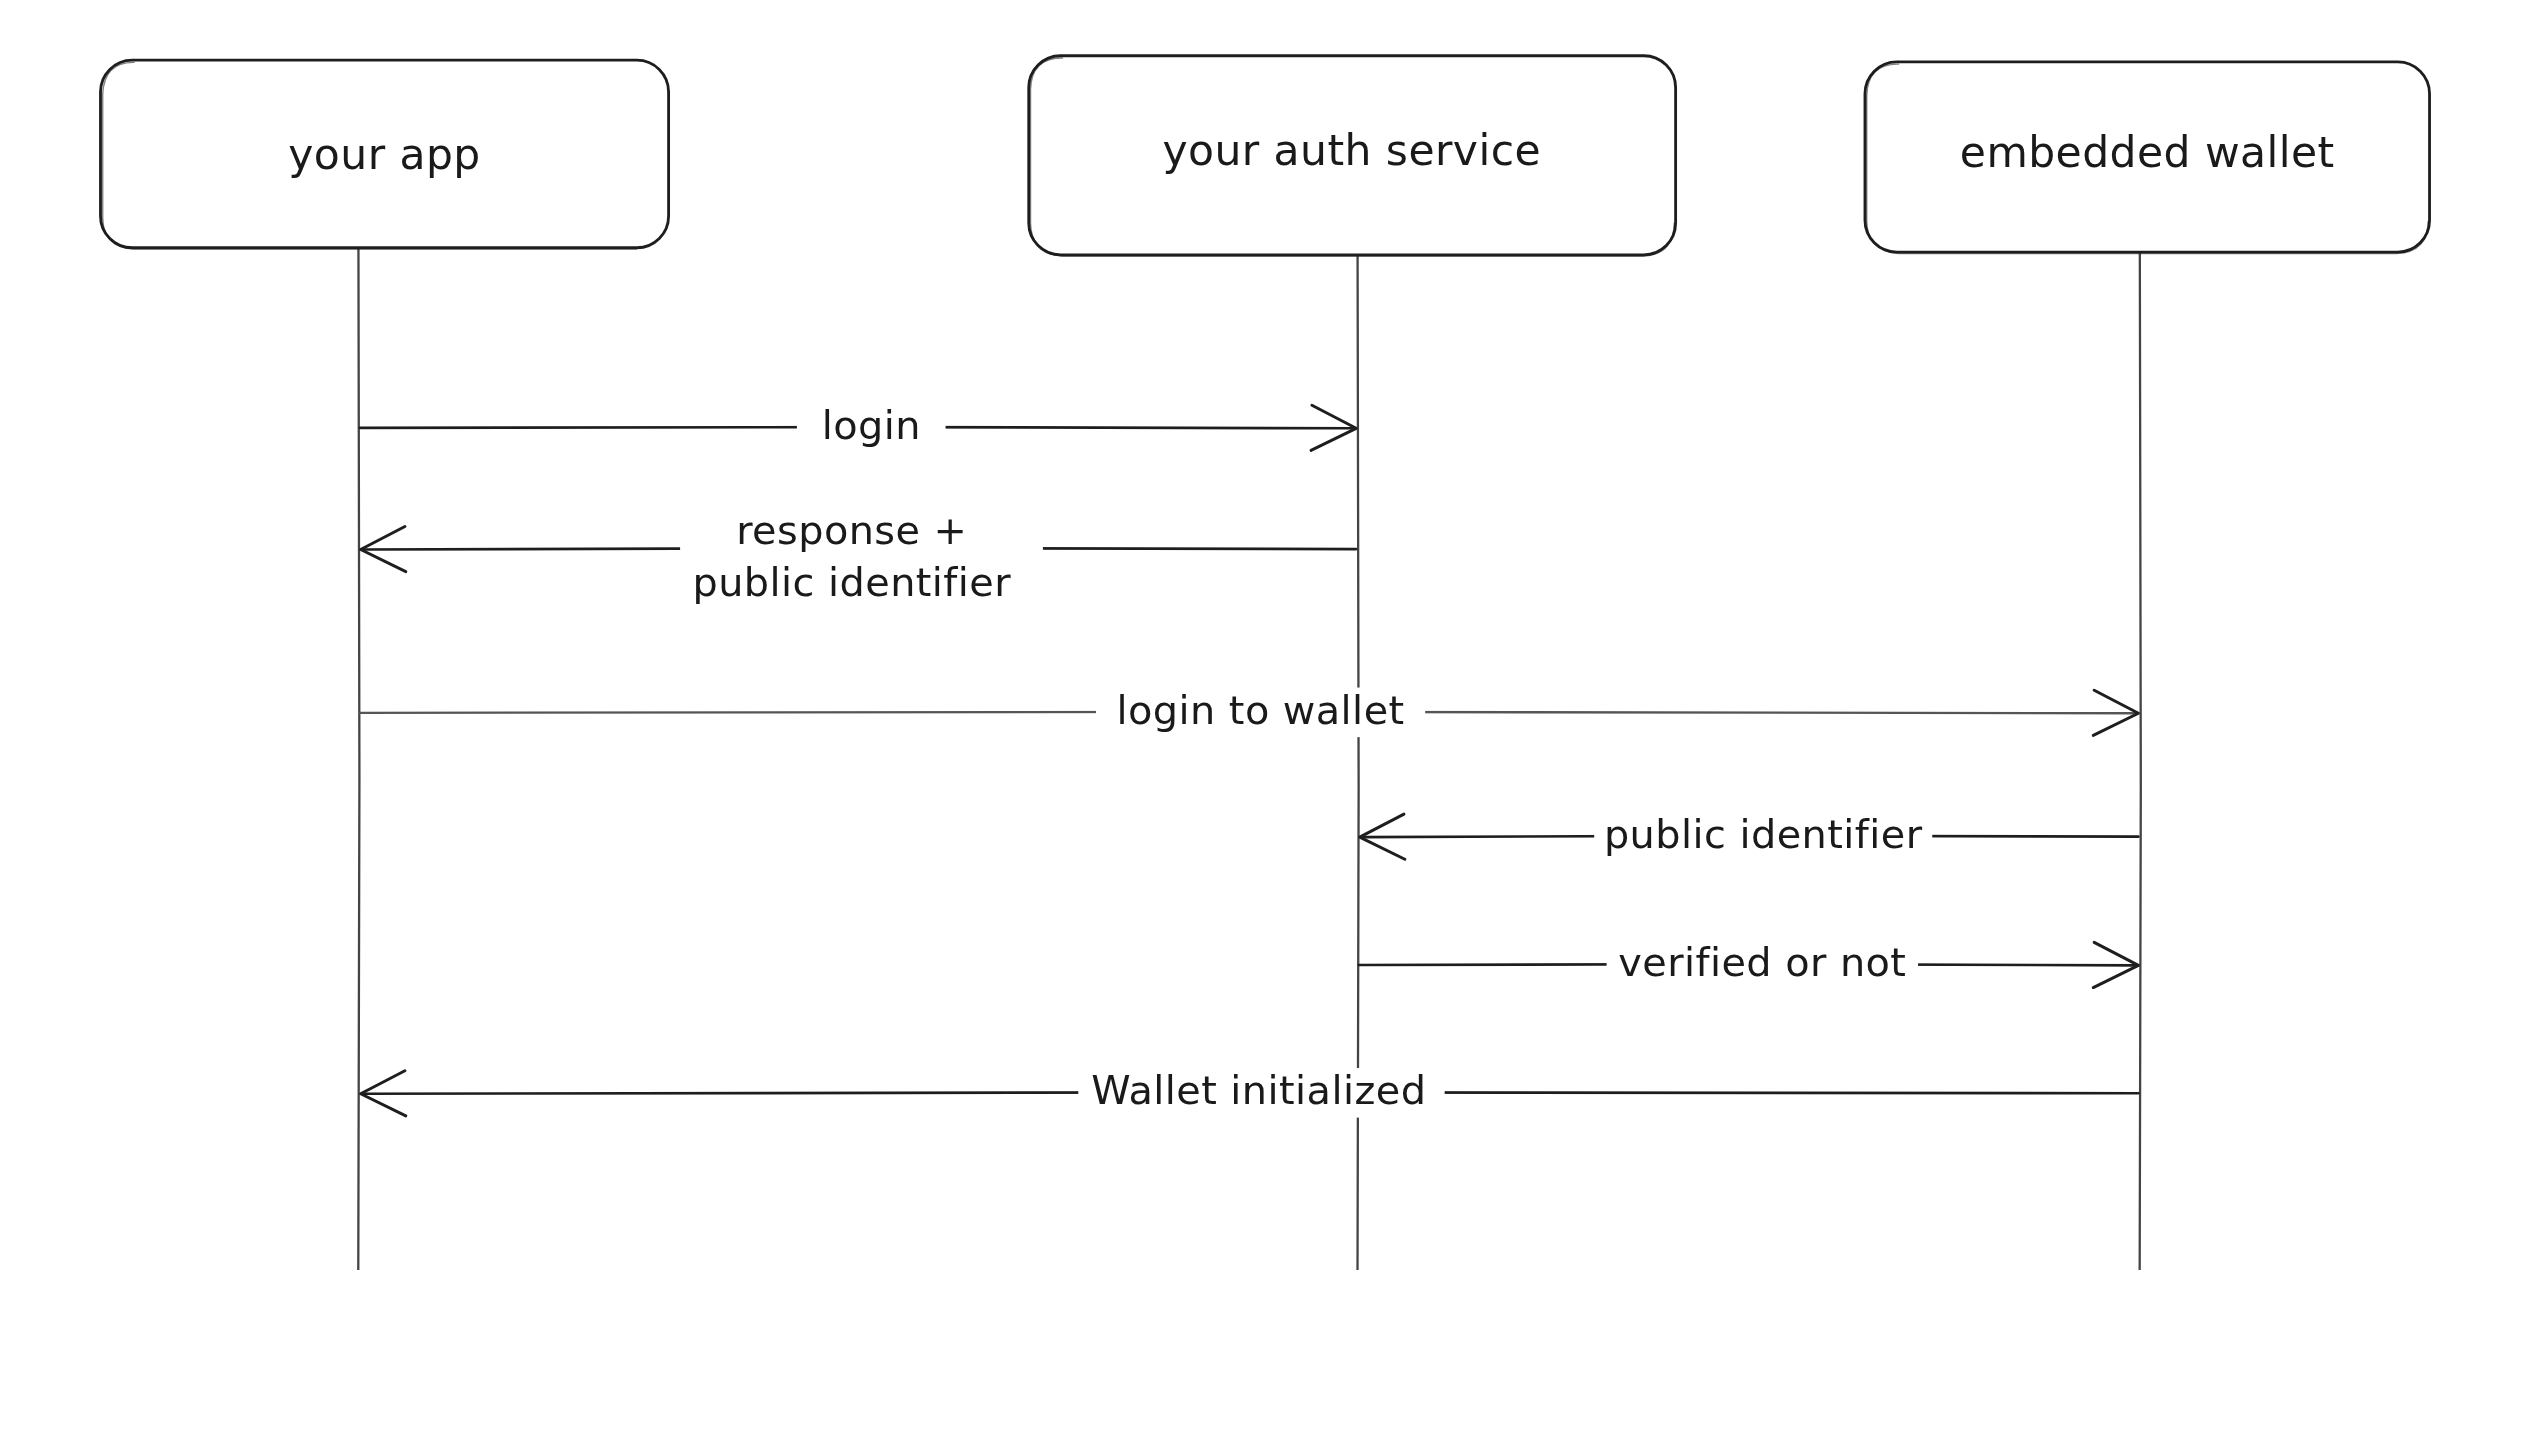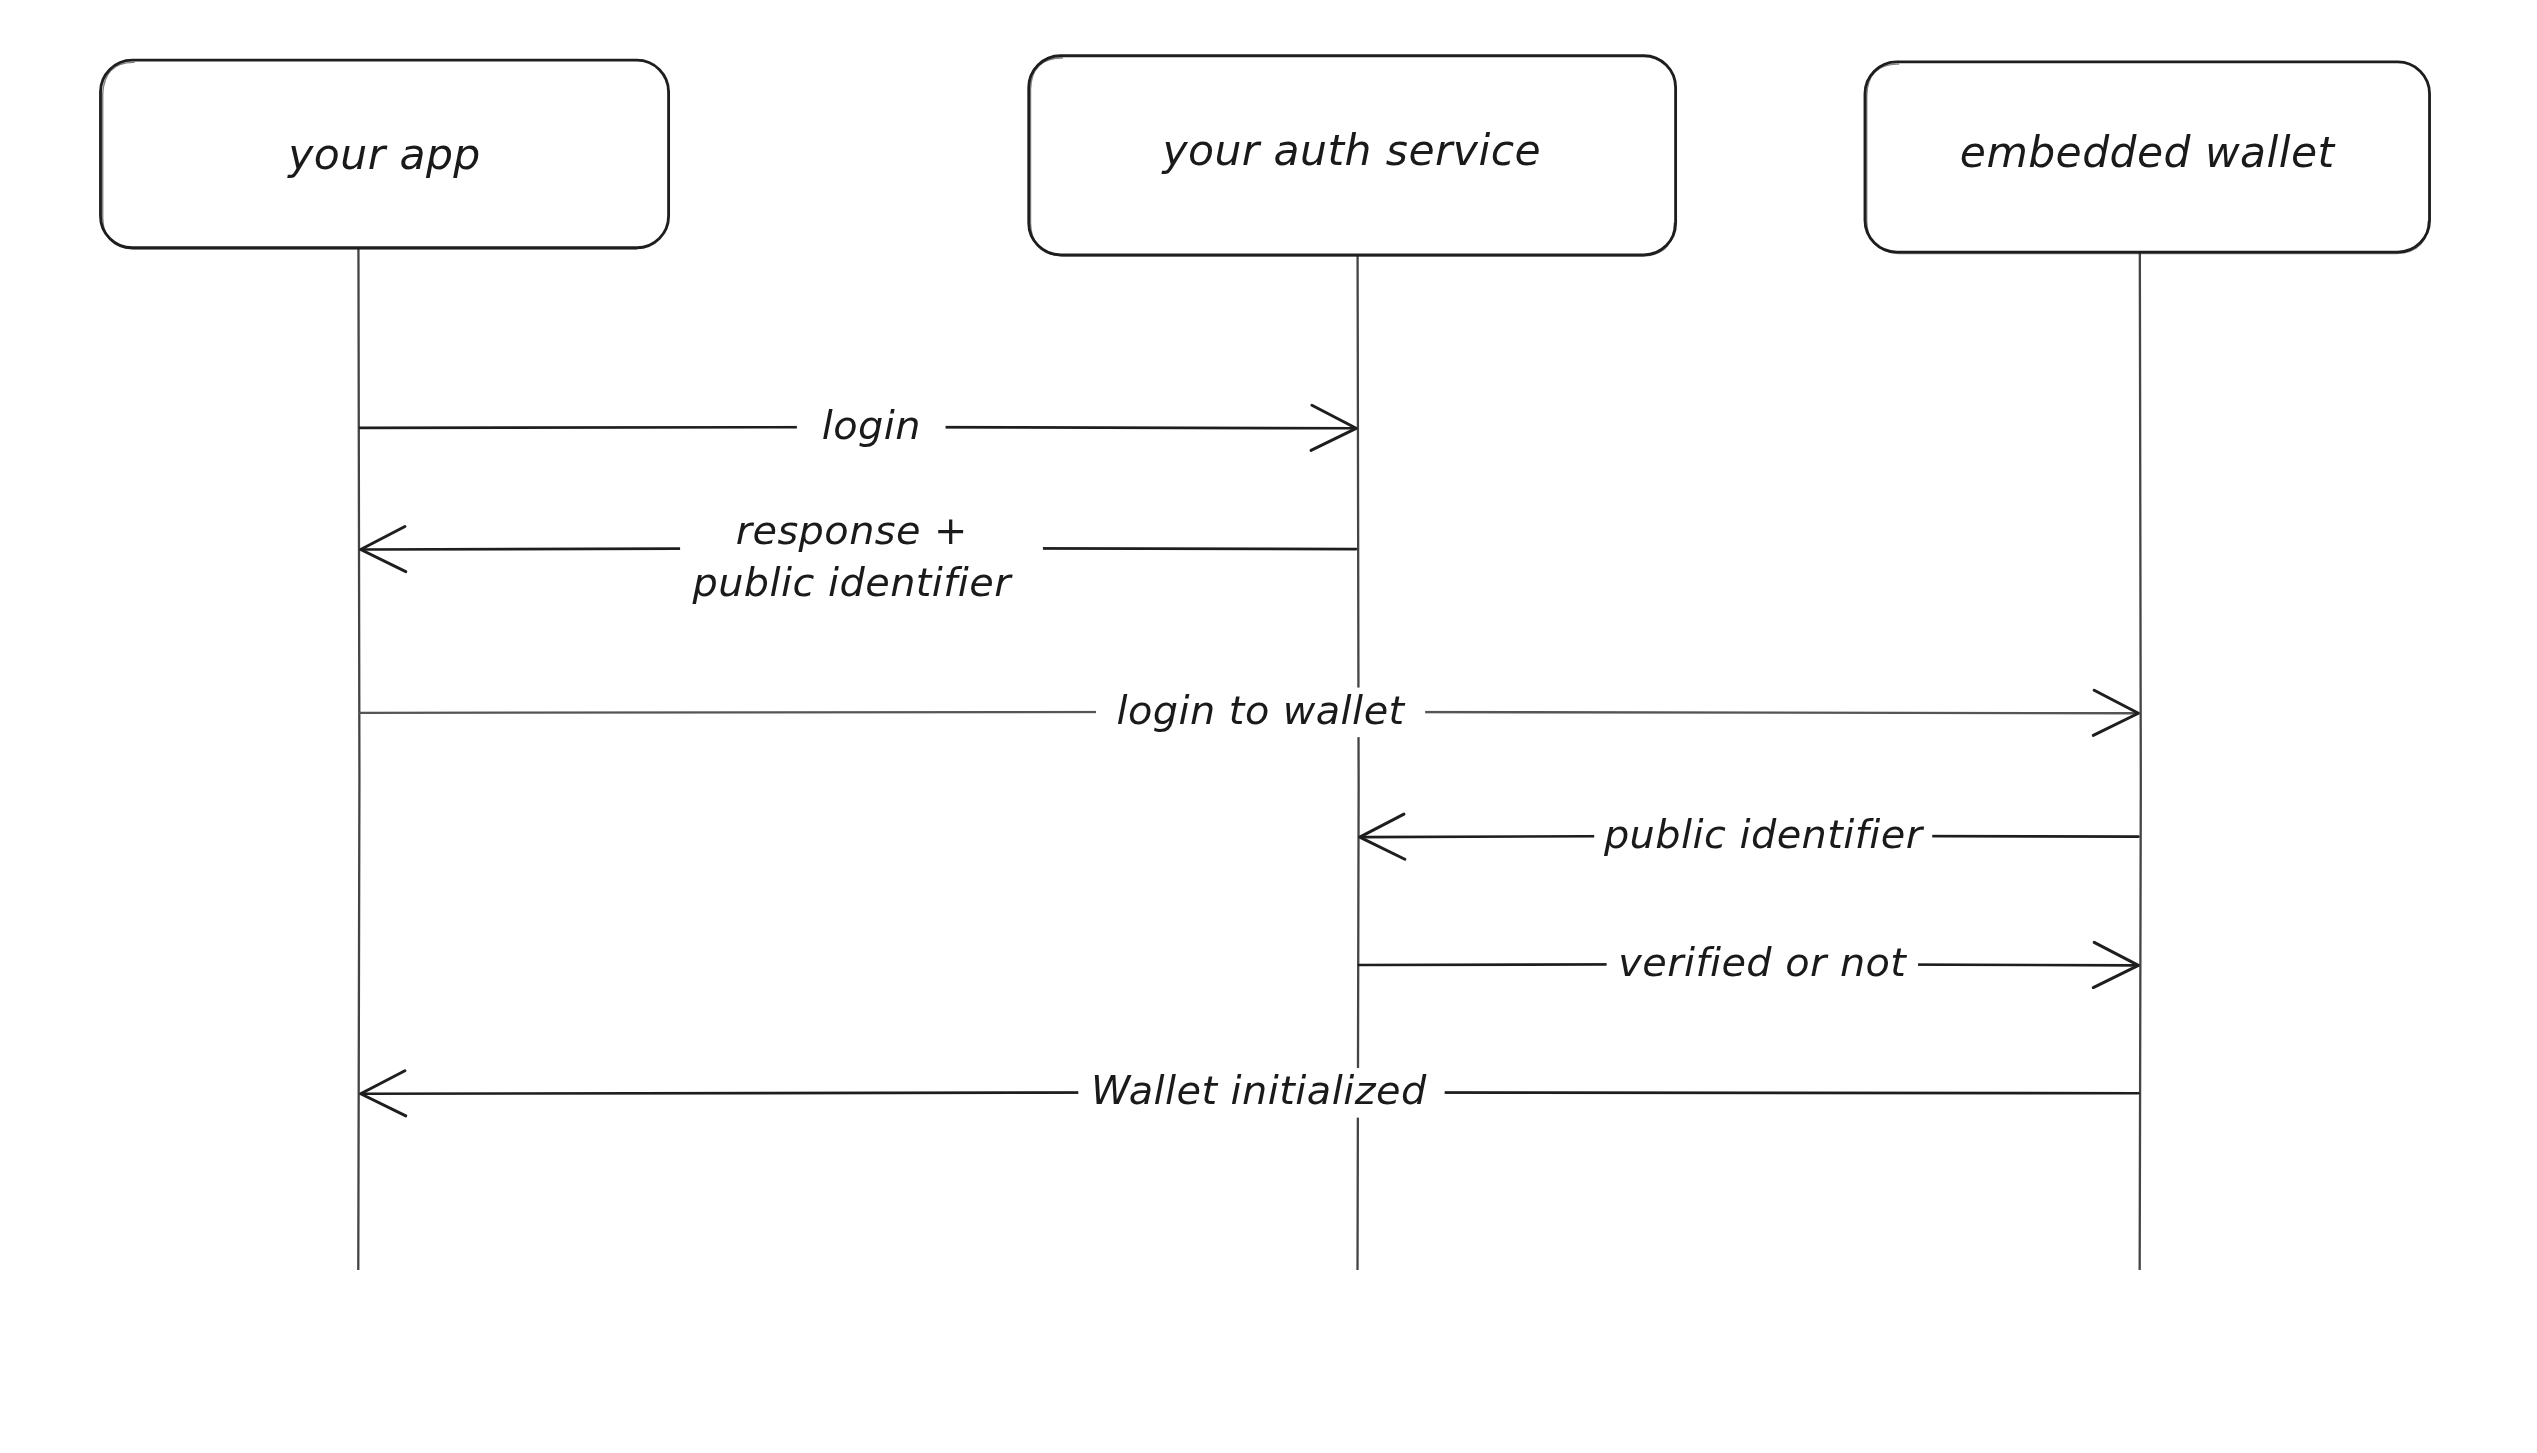--- a/index.html
+++ b/index.html
@@ -10,21 +10,20 @@
   }
   body {
     font-family: "DejaVu Sans", sans-serif;
   }
   #canvas {
     position: relative;
     width: 2538px;
     height: 1270px;
     background: #ffffff;
     overflow: hidden;
-    font-style: italic;
   }
   #diagram-svg {
     position: absolute;
     top: 0;
     left: 0;
     width: 2538px;
     height: 1453px;
   }
   .actor-box {
     fill: #ffffff;

